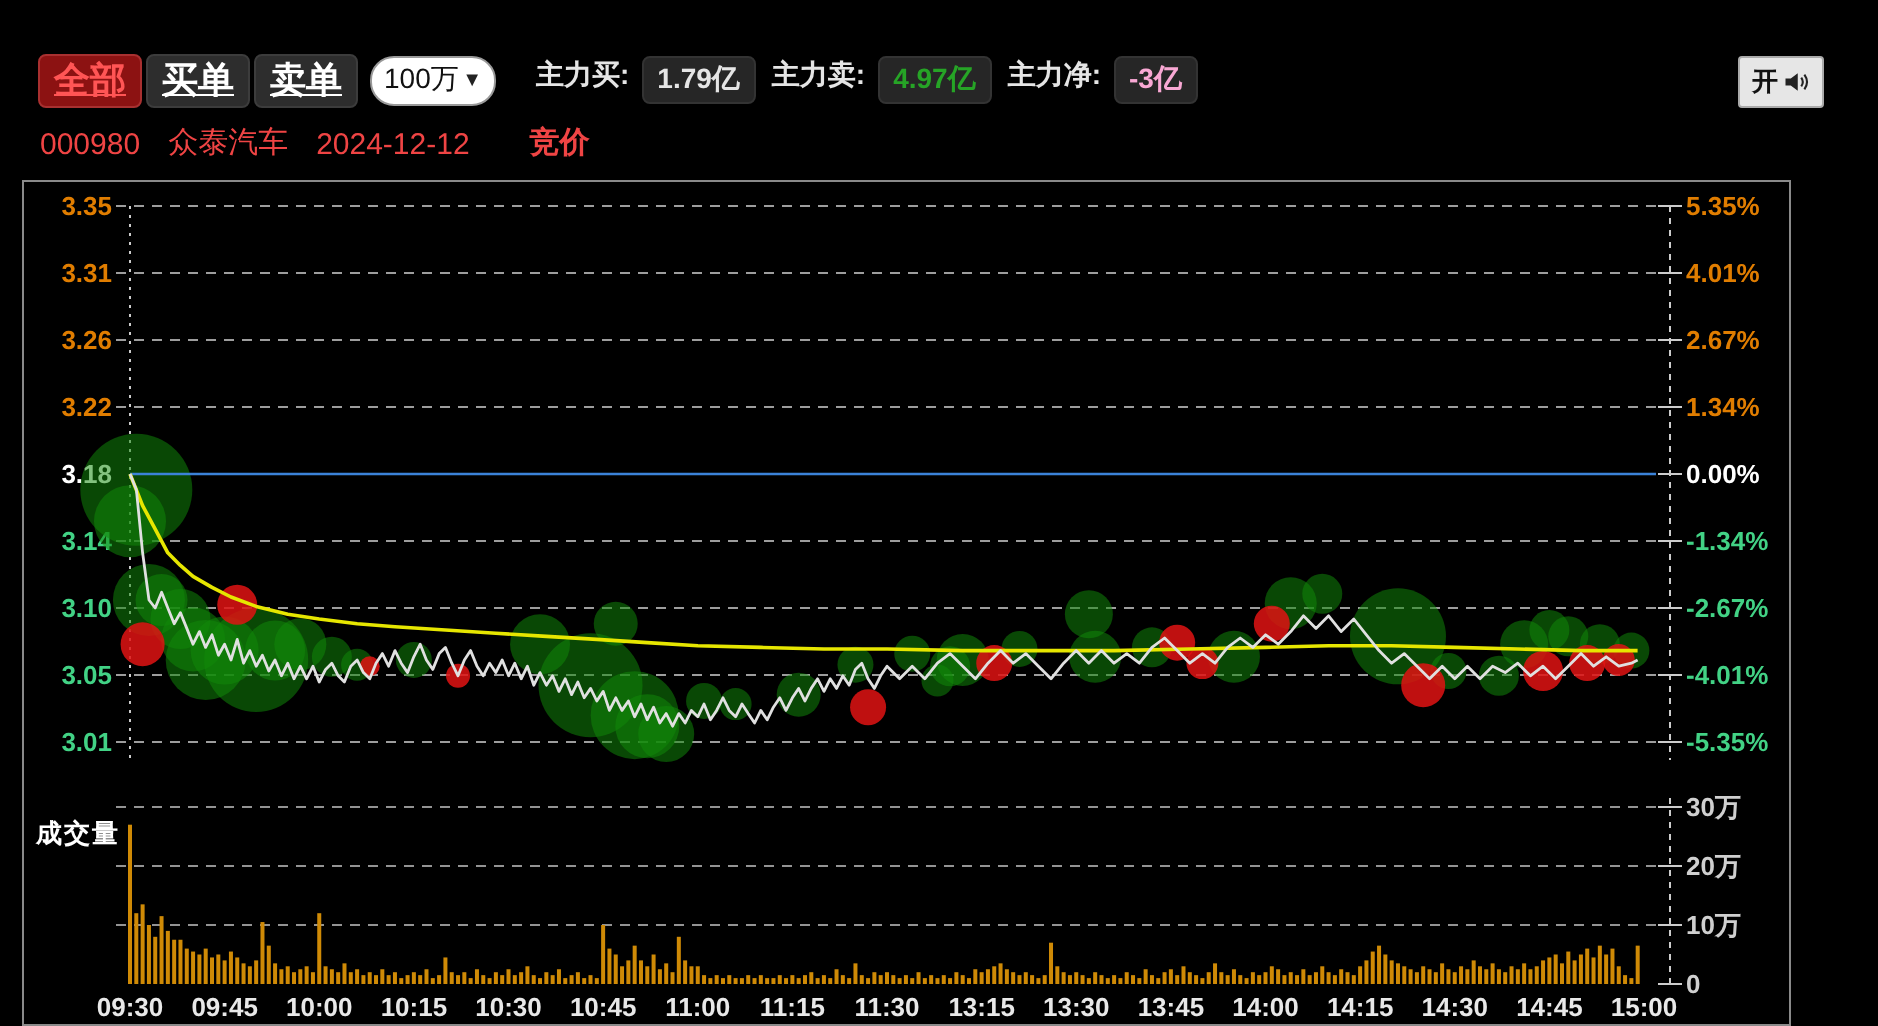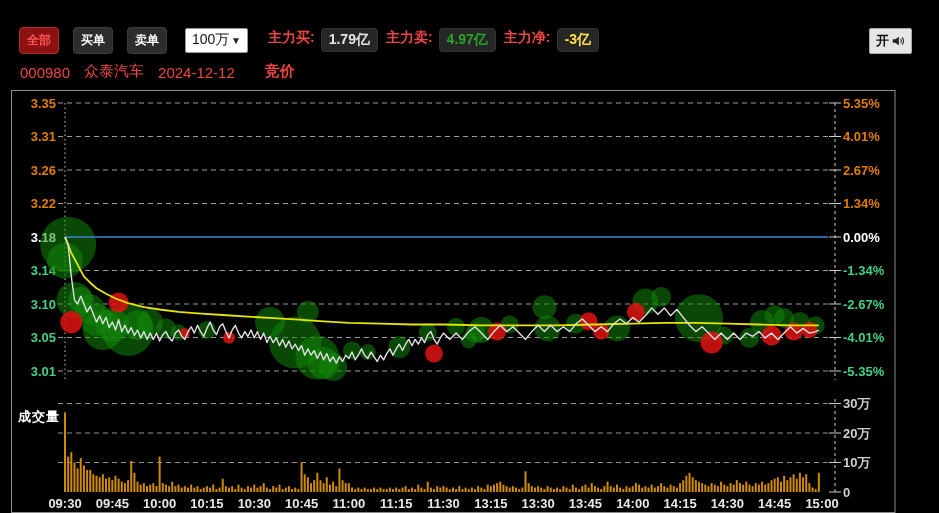--- a/index.html
+++ b/index.html
@@ -1,31 +1,31 @@
 <!DOCTYPE html>
 <html><head>
 <meta charset="utf-8">
 <style>
   html,body{margin:0;padding:0;background:#000;}
   body{width:939px;height:513px;position:relative;overflow:hidden;
        font-family:"Liberation Sans",sans-serif;-webkit-font-smoothing:antialiased;}
   #chart-svg{position:absolute;left:0;top:0;}
   .toolbar{position:absolute;left:19px;top:26px;height:28px;display:flex;align-items:center;}
-  .btn{height:27px;min-width:39px;padding:0 7px;margin-right:14px;border-radius:4px;
-       background:#2d2d2d;border:1px solid #3c3c3c;color:#fff;font-size:12px;font-weight:bold;
-       display:flex;align-items:center;justify-content:center;cursor:pointer;box-sizing:border-box;}
+  .btn{height:27px;min-width:39px;padding:0 7px;margin-right:2px;border-radius:4px;
+       background:#2d2d2d;border:1px solid #3c3c3c;color:#fff;font-size:18px;font-weight:bold;
+       display:flex;align-items:center;justify-content:center;cursor:pointer;box-sizing:border-box;text-decoration:underline;}
   .btn.active{background:#8c1212;border-color:#a83030;color:#ff5555;}
   .select{height:25px;width:63px;margin-left:4px;margin-right:12px;background:#fff;border:1px solid #999;
-       border-radius:2px;color:#111;font-size:14px;display:flex;align-items:center;
+       border-radius:12px;color:#111;font-size:14px;display:flex;align-items:center;
        justify-content:space-between;padding:0 6px;cursor:pointer;box-sizing:border-box;}
   .select .caret{font-size:10px;color:#222;}
-  .flow-label{color:#ef4444;font-size:14px;font-weight:bold;margin:0 6px 5px 8px;white-space:nowrap;}
+  .flow-label{color:#e5e5e5;font-size:14px;font-weight:bold;margin:0 6px 5px 8px;white-space:nowrap;}
   .vbox{background:#262626;border:1px solid #333;border-radius:4px;padding:2px 7px;
        font-size:14px;font-weight:bold;white-space:nowrap;}
-  .vbox.red{color:#e5e5e5;} .vbox.green{color:#26a426;text-align:right;} .vbox.green2{color:#fde047;}
+  .vbox.red{color:#e5e5e5;} .vbox.green{color:#26a426;text-align:right;} .vbox.green2{color:#f9a8d4;}
   .sound-btn{position:absolute;left:869px;top:28px;height:26px;width:43px;background:#e6e6e6;
        border:1px solid #aaa;border-radius:2px;display:flex;align-items:center;justify-content:center;
        gap:2px;cursor:pointer;box-sizing:border-box;}
   .sound-btn .zh{color:#111;font-size:13px;font-weight:bold;}
   .info-row{position:absolute;left:20px;top:63px;height:18px;display:flex;align-items:flex-end;
        color:#ef4444;font-size:15px;}
   .info-row span{margin-right:14px;white-space:nowrap;}
   .info-row .auction{margin-left:16px;font-weight:bold;cursor:pointer;}
   .vol-title{position:absolute;left:15px;top:408px;background:#000;color:#fff;font-size:13px;
        font-weight:bold;padding:0 3px;letter-spacing:1px;}

